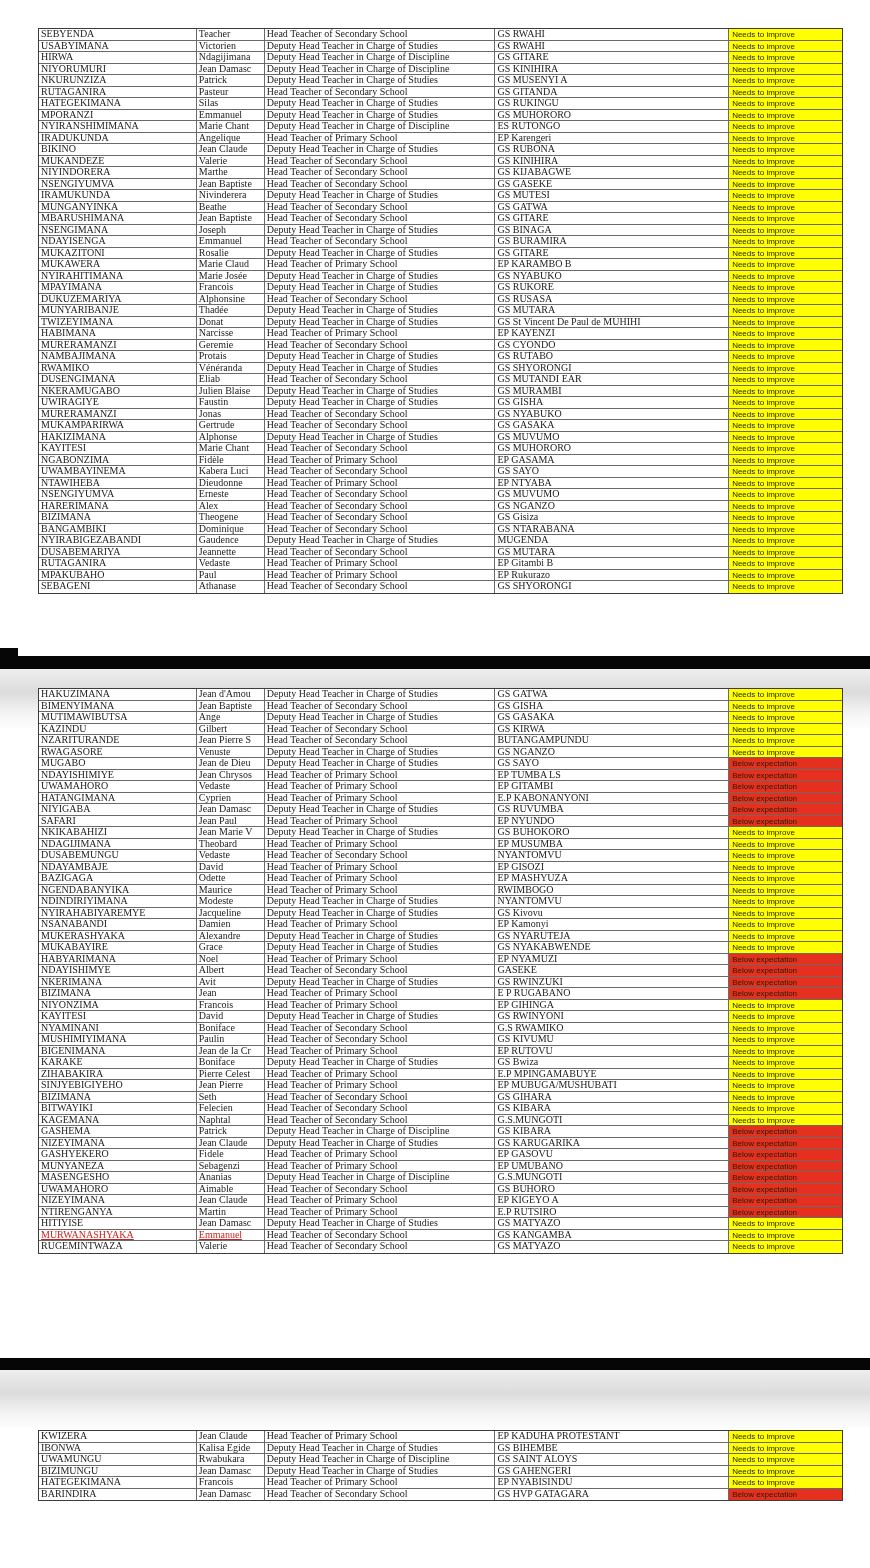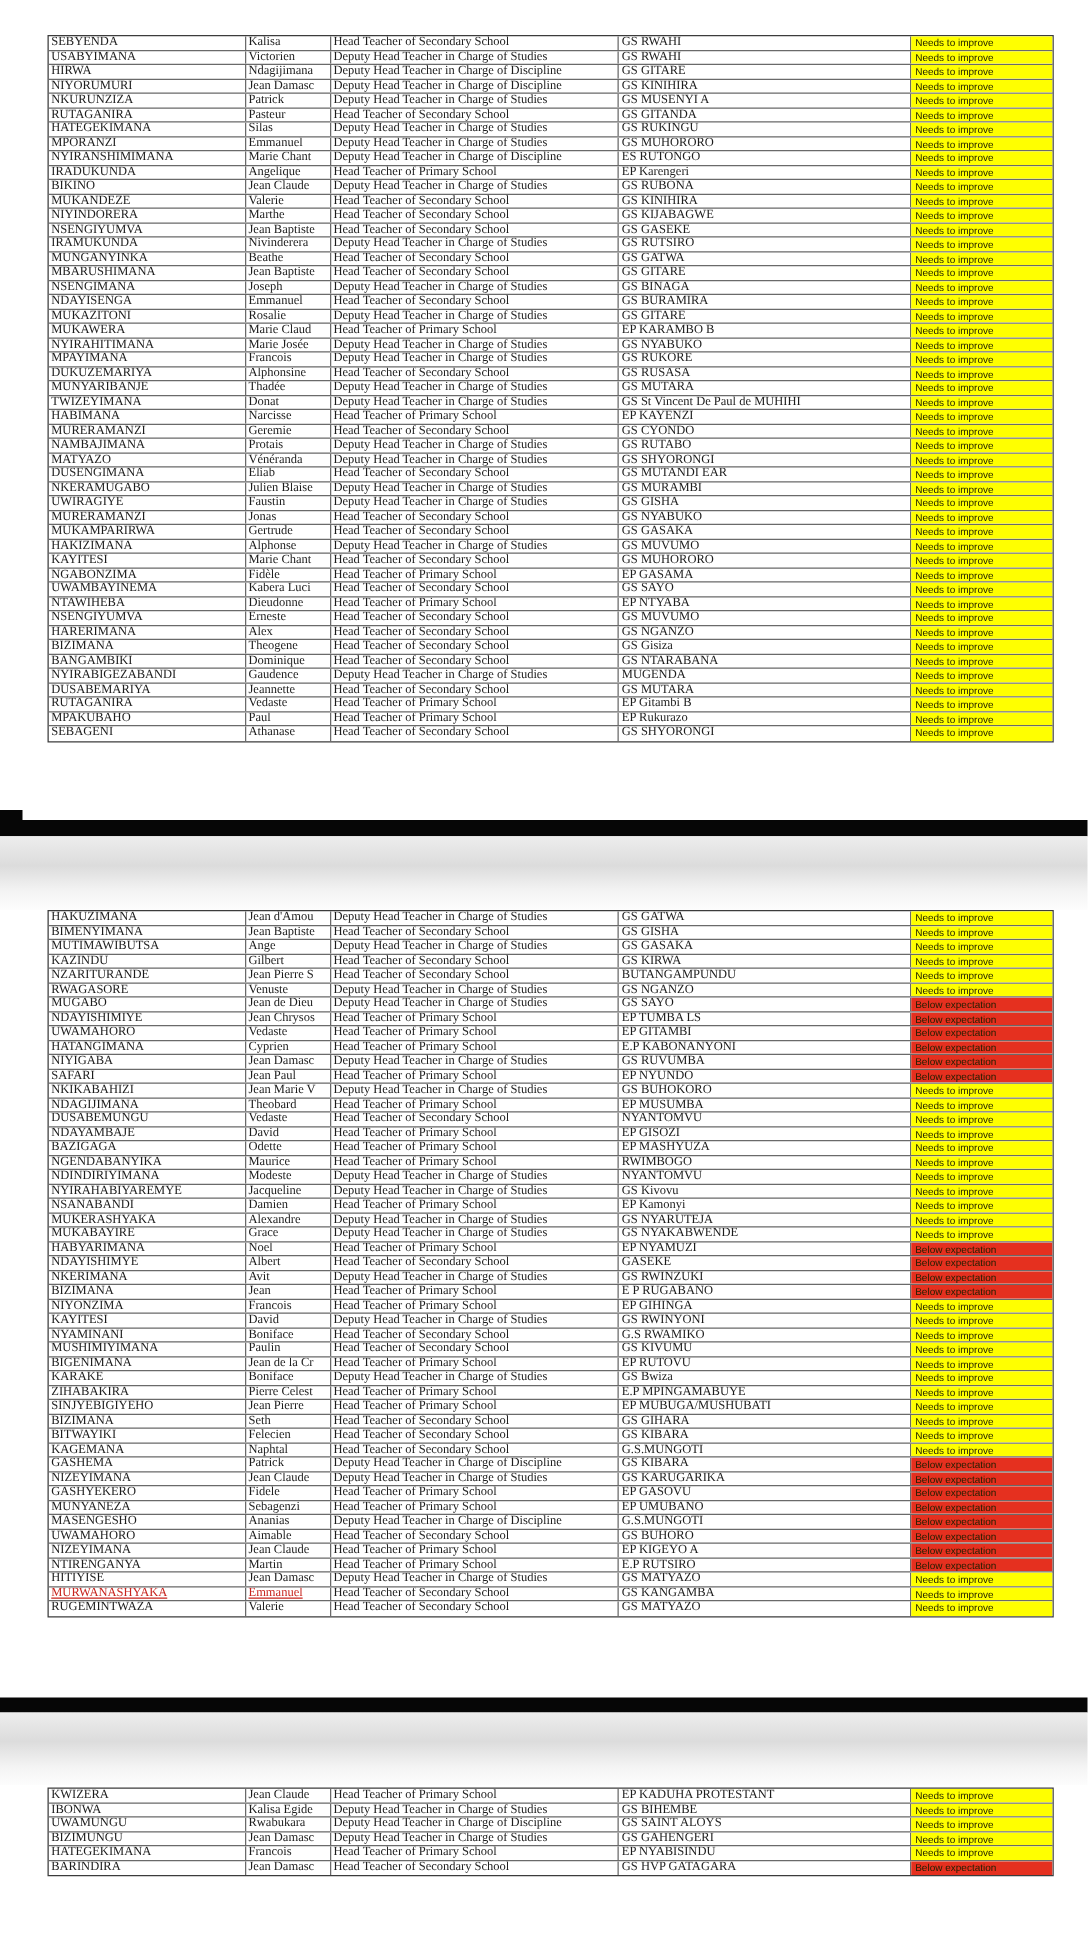--- a/index.html
+++ b/index.html
@@ -31,21 +31,21 @@
   .sep-stub{position:absolute;background:#060606;}
   .page-shade{position:absolute;left:0;width:870px;
     background:linear-gradient(180deg,#ededed 0%,#dcdcdc 40%,#f4f4f4 75%,#fdfdfd 100%);}
 </style>
 </head>
 <body>
 
 <div class="tbl" style="top:28px;">
     <div class="row">
       <div class="cell c0">SEBYENDA</div>
-      <div class="cell c1">Kalisa</div>
+      <div class="cell c1">Teacher</div>
       <div class="cell c2">Head Teacher of Secondary School</div>
       <div class="cell c3">GS RWAHI</div>
       <div class="cell c4" style="background: rgb(255, 255, 0);">Needs to improve</div>
     </div>
     <div class="row">
       <div class="cell c0">USABYIMANA</div>
       <div class="cell c1">Victorien</div>
       <div class="cell c2">Deputy Head Teacher in Charge of Studies</div>
       <div class="cell c3">GS RWAHI</div>
       <div class="cell c4" style="background: rgb(255, 255, 0);">Needs to improve</div>
@@ -131,21 +131,21 @@
       <div class="cell c0">NSENGIYUMVA</div>
       <div class="cell c1">Jean Baptiste</div>
       <div class="cell c2">Head Teacher of Secondary School</div>
       <div class="cell c3">GS GASEKE</div>
       <div class="cell c4" style="background: rgb(255, 255, 0);">Needs to improve</div>
     </div>
     <div class="row">
       <div class="cell c0">IRAMUKUNDA</div>
       <div class="cell c1">Nivinderera</div>
       <div class="cell c2">Deputy Head Teacher in Charge of Studies</div>
-      <div class="cell c3">GS RUTSIRO</div>
+      <div class="cell c3">GS MUTESI</div>
       <div class="cell c4" style="background: rgb(255, 255, 0);">Needs to improve</div>
     </div>
     <div class="row">
       <div class="cell c0">MUNGANYINKA</div>
       <div class="cell c1">Beathe</div>
       <div class="cell c2">Head Teacher of Secondary School</div>
       <div class="cell c3">GS GATWA</div>
       <div class="cell c4" style="background: rgb(255, 255, 0);">Needs to improve</div>
     </div>
     <div class="row">
@@ -233,21 +233,21 @@
       <div class="cell c4" style="background: rgb(255, 255, 0);">Needs to improve</div>
     </div>
     <div class="row">
       <div class="cell c0">NAMBAJIMANA</div>
       <div class="cell c1">Protais</div>
       <div class="cell c2">Deputy Head Teacher in Charge of Studies</div>
       <div class="cell c3">GS RUTABO</div>
       <div class="cell c4" style="background: rgb(255, 255, 0);">Needs to improve</div>
     </div>
     <div class="row">
-      <div class="cell c0">MATYAZO</div>
+      <div class="cell c0">RWAMIKO</div>
       <div class="cell c1">Vénéranda</div>
       <div class="cell c2">Deputy Head Teacher in Charge of Studies</div>
       <div class="cell c3">GS SHYORONGI</div>
       <div class="cell c4" style="background: rgb(255, 255, 0);">Needs to improve</div>
     </div>
     <div class="row">
       <div class="cell c0">DUSENGIMANA</div>
       <div class="cell c1">Eliab</div>
       <div class="cell c2">Head Teacher of Secondary School</div>
       <div class="cell c3">GS MUTANDI EAR</div>
@@ -378,21 +378,21 @@
       <div class="cell c2">Head Teacher of Secondary School</div>
       <div class="cell c3">GS SHYORONGI</div>
       <div class="cell c4" style="background: rgb(255, 255, 0);">Needs to improve</div>
     </div>
   </div>
 
 <div class="sep-stub" style="left:0;top:648px;width:18px;height:8px;"></div>
 <div class="sep-bar" style="top:656px;height:13px;"></div>
 <div class="page-shade" style="top:669px;height:59px;"></div>
 
-<div class="tbl" style="top:728px;">
+<div class="tbl" style="top:688px;">
     <div class="row">
       <div class="cell c0">HAKUZIMANA</div>
       <div class="cell c1">Jean d'Amou</div>
       <div class="cell c2">Deputy Head Teacher in Charge of Studies</div>
       <div class="cell c3">GS GATWA</div>
       <div class="cell c4" style="background: rgb(255, 255, 0);">Needs to improve</div>
     </div>
     <div class="row">
       <div class="cell c0">BIMENYIMANA</div>
       <div class="cell c1">Jean Baptiste</div>

